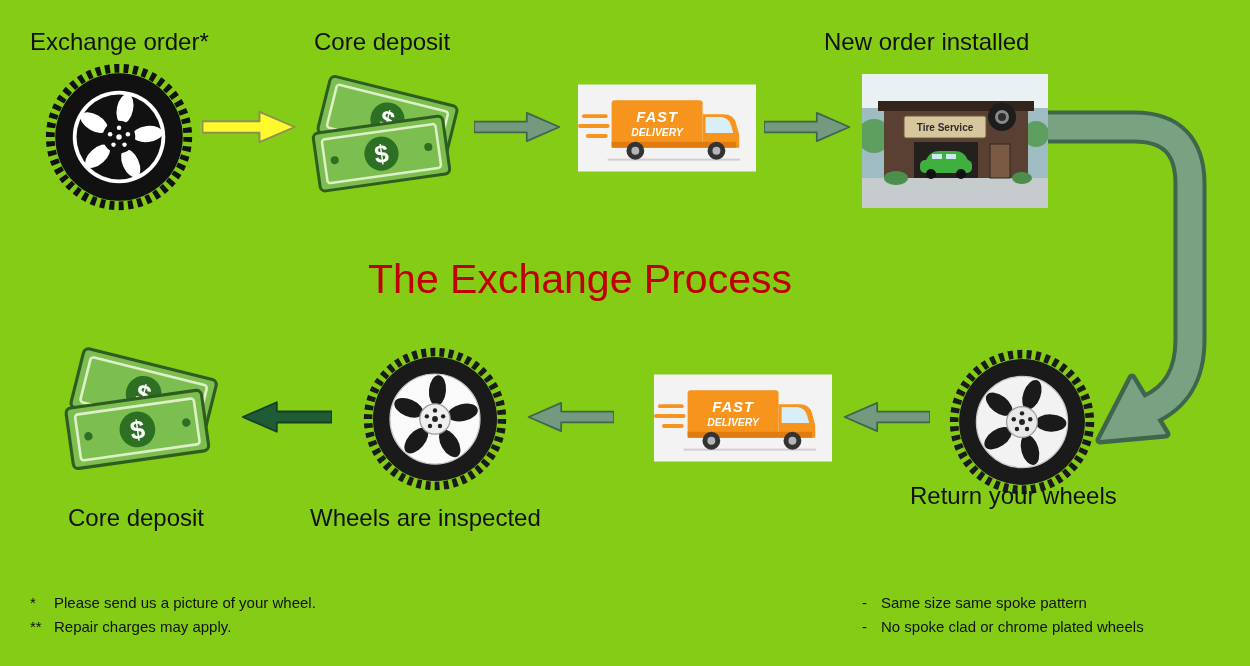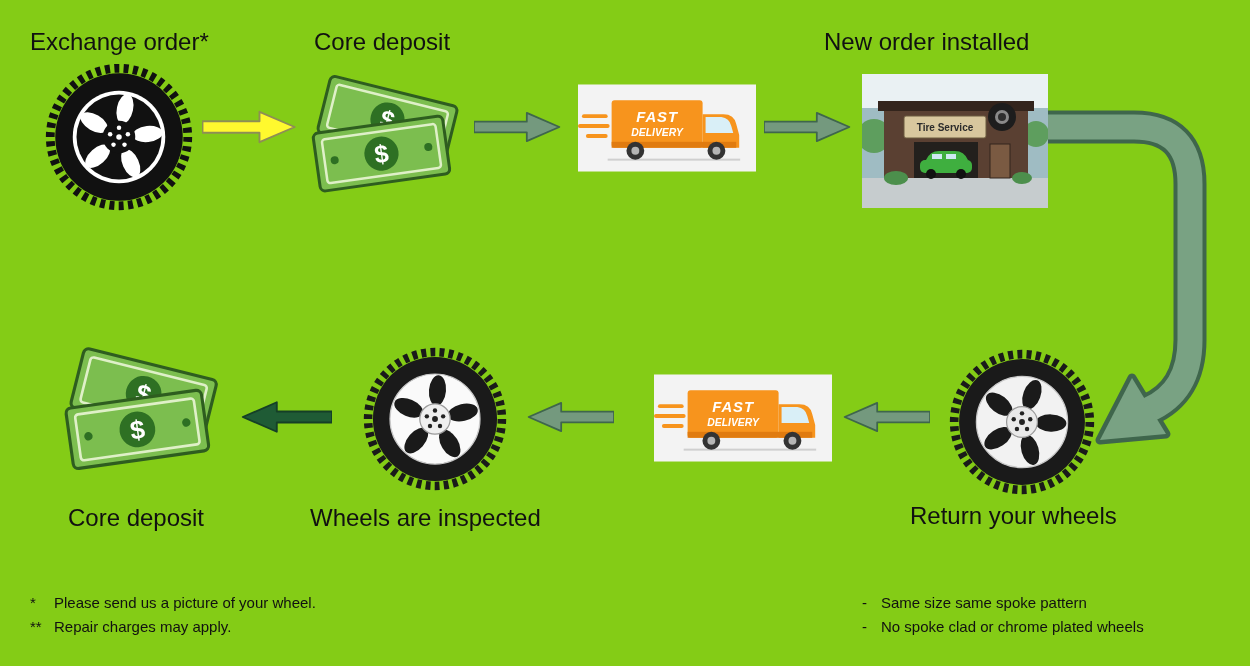--- a/index.html
+++ b/index.html
@@ -138,20 +138,21 @@
 
   <svg class="abs" style="left:1048px;top:100px;" width="170" height="360" viewBox="0 0 170 360">
     <g stroke-linejoin="round" stroke-linecap="butt">
       <path d="M0 27 H86 Q142 27 142 84 V240 Q142 292 100 310" fill="none" stroke="#3F664C" stroke-width="33"></path>
       <polygon points="52,340 84,278 118,334" fill="#3F664C" stroke="#3F664C" stroke-width="9"></polygon>
       <path d="M0 27 H86 Q142 27 142 84 V240 Q142 292 100 310" fill="none" stroke="#79A283" stroke-width="25"></path>
       <polygon points="52,340 84,278 118,334" fill="#79A283"></polygon>
     </g>
   </svg>
 
+  <div class="abs title" style="left:340px;top:256px;width:480px;">The Exchange Process</div>
 
   <svg class="abs" style="left:948px;top:348px;" width="148" height="148" viewBox="0 0 120 120">
     <circle cx="60" cy="60" r="55" fill="none" stroke="#1a1a1a" stroke-width="7" stroke-dasharray="4 3.5"></circle>
     <circle cx="60" cy="60" r="51" fill="#1a1a1a"></circle>
     <circle cx="60" cy="60" r="37" fill="#F2F2F2" stroke="#c9c9c9"></circle>
     <g fill="#1a1a1a">
       <ellipse cx="60" cy="36.5" rx="7" ry="12.5" transform="rotate(20 60 60)"></ellipse>
       <ellipse cx="60" cy="36.5" rx="7" ry="12.5" transform="rotate(92 60 60)"></ellipse>
       <ellipse cx="60" cy="36.5" rx="7" ry="12.5" transform="rotate(164 60 60)"></ellipse>
       <ellipse cx="60" cy="36.5" rx="7" ry="12.5" transform="rotate(236 60 60)"></ellipse>
@@ -161,21 +162,21 @@
     <g fill="#222">
       <circle cx="60" cy="53" r="1.8"></circle>
       <circle cx="66.7" cy="57.8" r="1.8"></circle>
       <circle cx="64.1" cy="65.7" r="1.8"></circle>
       <circle cx="55.9" cy="65.7" r="1.8"></circle>
       <circle cx="53.3" cy="57.8" r="1.8"></circle>
       <circle cx="60" cy="60" r="2.4"></circle>
     </g>
   </svg>
 
-  <div class="abs step-label" style="left:910px;top:502px;text-align:center;">Return your wheels</div>
+  <div class="abs step-label" style="left:910px;top:482px;text-align:center;">Return your wheels</div>
 
   <svg class="abs arrow green left" style="left:842px;top:398px;" width="88" height="38" viewBox="0 0 100 40">
     <polygon points="0,14 60,14 60,4 97,20 60,36 60,26 0,26"></polygon>
   </svg>
 
   <svg class="abs" style="left:654px;top:374px;" width="178" height="88" viewBox="0 0 180 88">
     <rect width="180" height="88" fill="#F3F3F3"></rect>
     <g fill="#F7941D">
       <rect x="4" y="30" width="26" height="4" rx="2"></rect>
       <rect x="0" y="40" width="32" height="4" rx="2"></rect>

